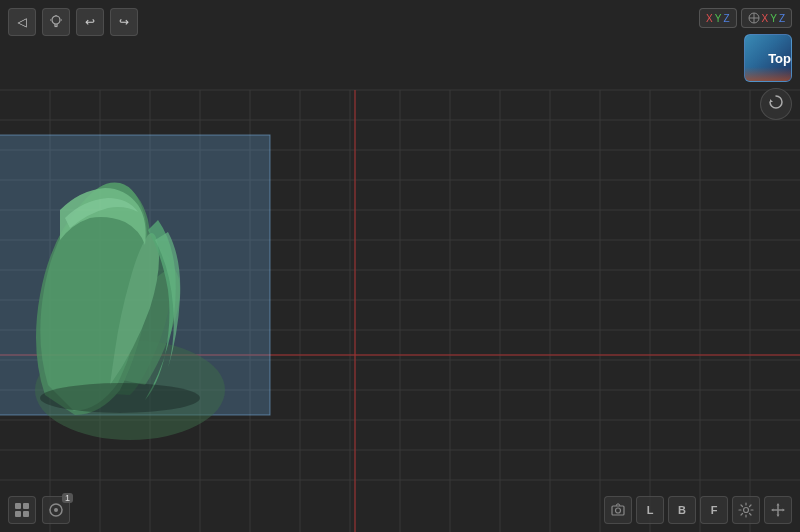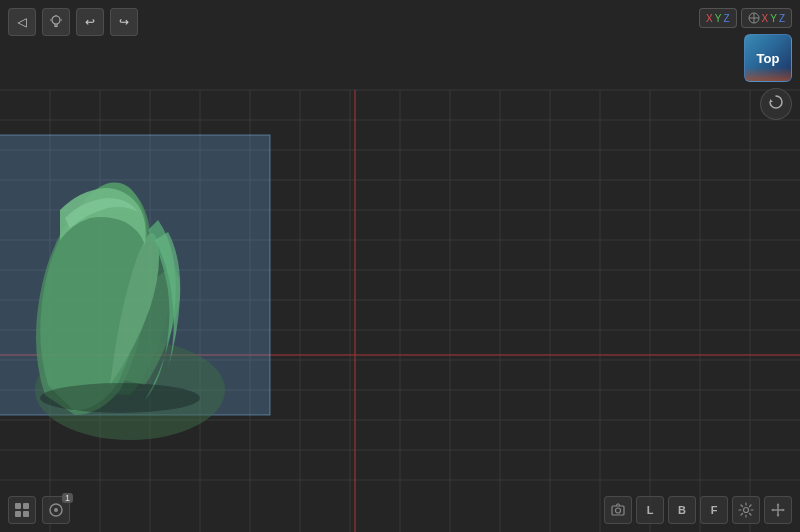--- a/index.html
+++ b/index.html
@@ -80,21 +80,21 @@
     .axis-btn .y { color: #50c050; }
     .axis-btn .z { color: #5080e0; }
 
     .view-cube {
       width: 48px;
       height: 48px;
       background: linear-gradient(135deg, #3a8ab5 0%, #2a6a9a 40%, #1a3060 100%);
       border-radius: 6px;
       display: flex;
       align-items: center;
-      justify-content: center;
+      justify-content: flex-end;
       color: white;
       font-size: 13px;
       font-weight: bold;
       cursor: pointer;
       border: 1px solid rgba(100,160,220,0.6);
       position: relative;
       overflow: hidden;
     }
 
     .view-cube::after {

